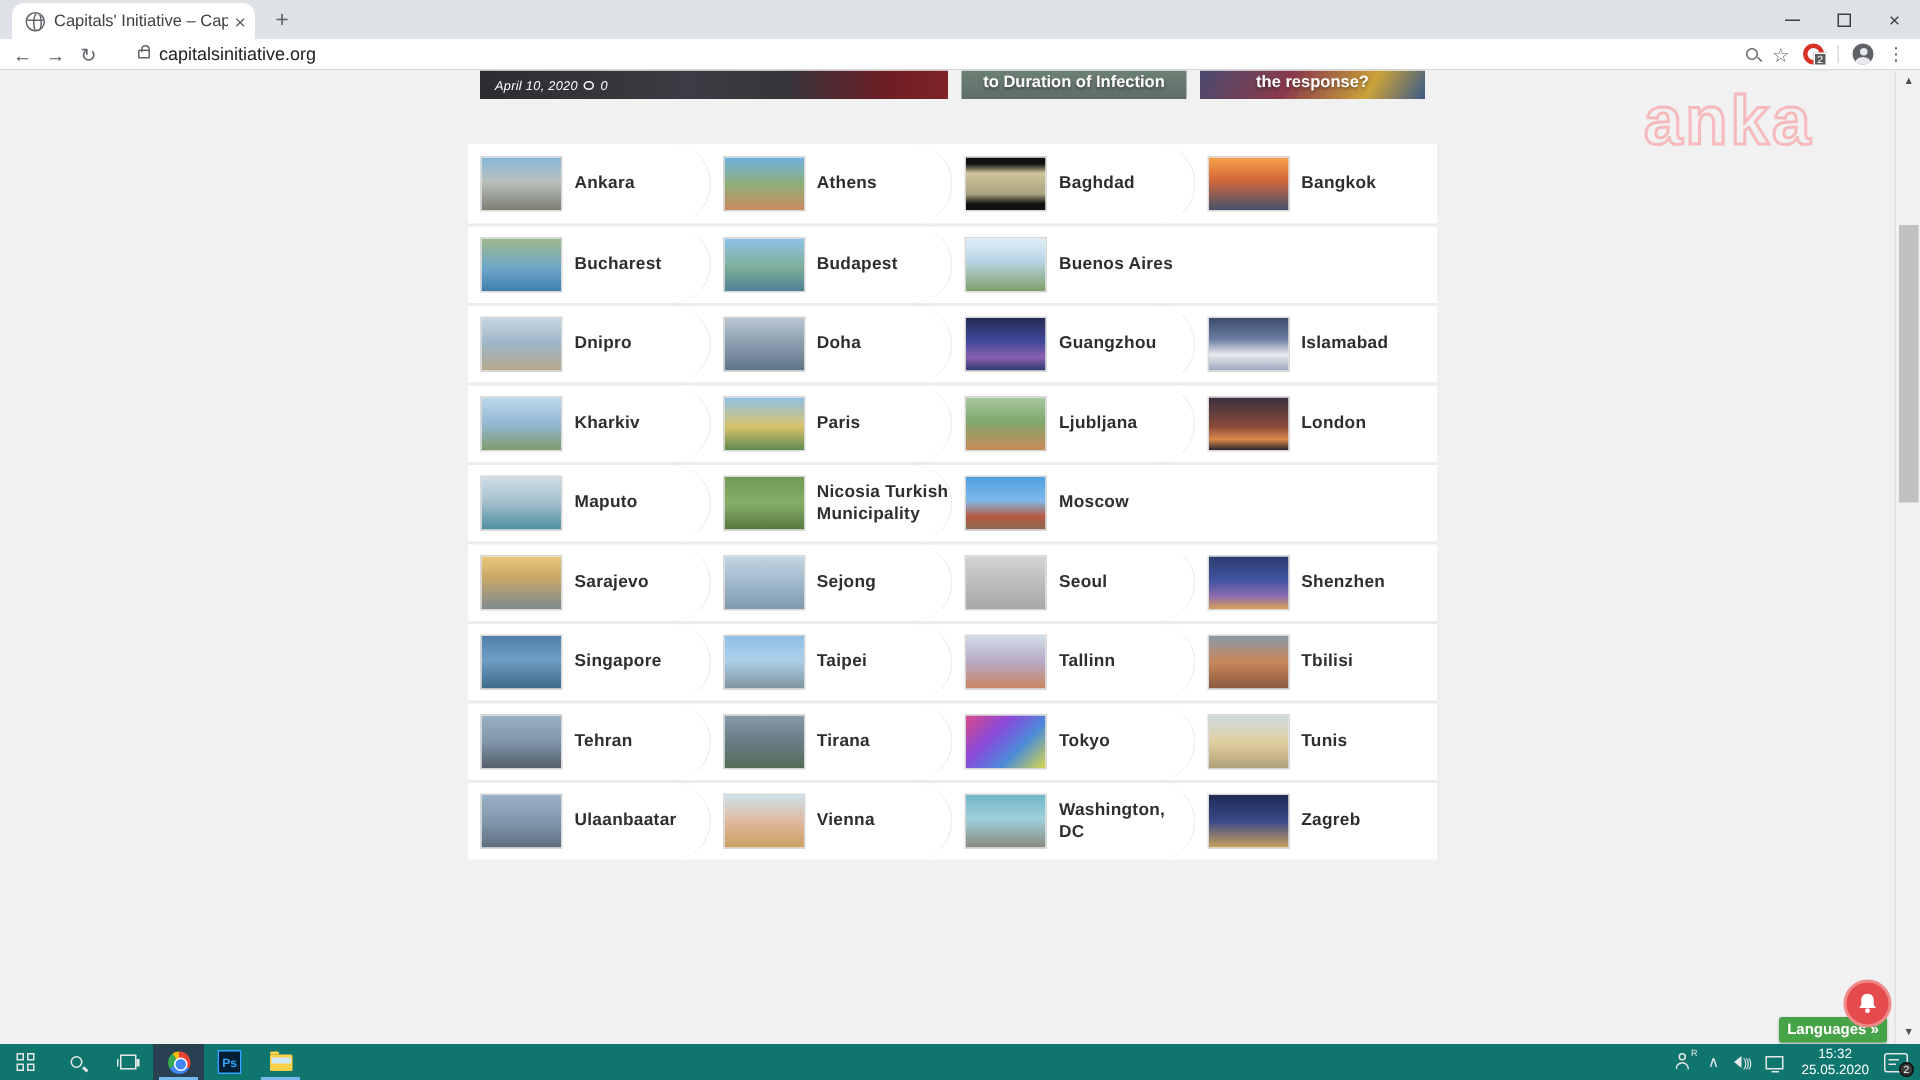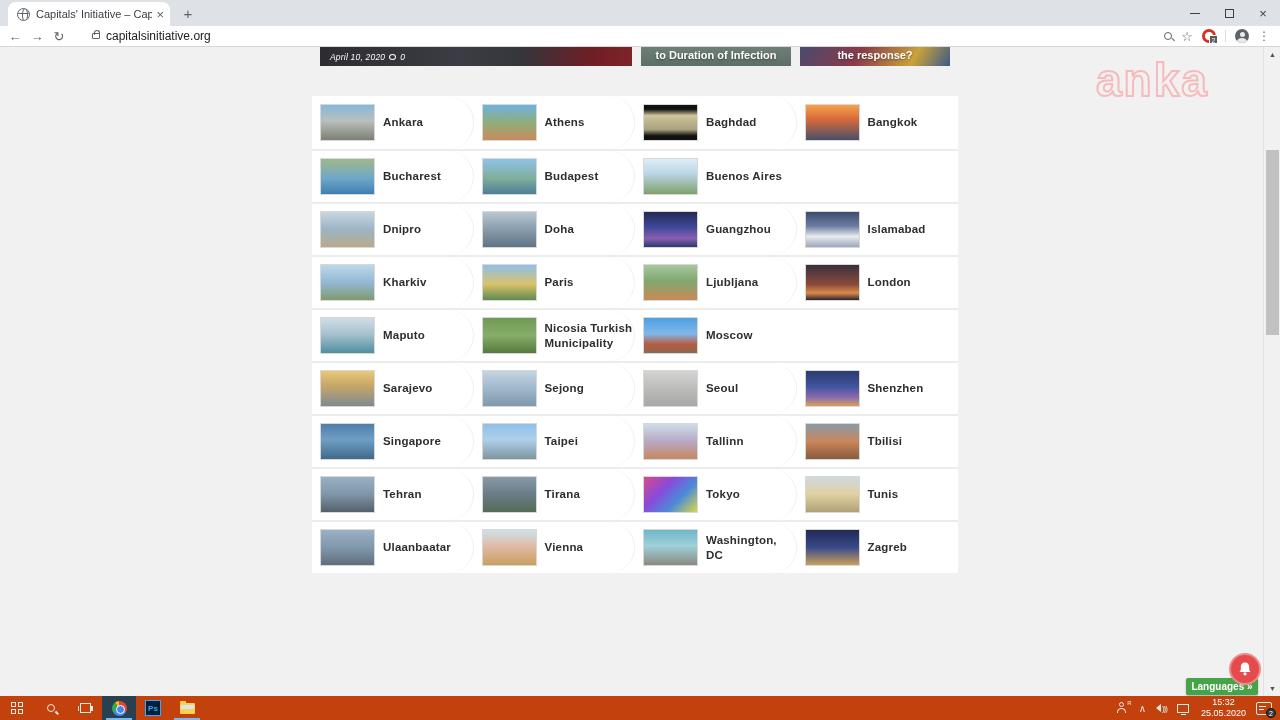--- a/index.html
+++ b/index.html
@@ -85,21 +85,21 @@
     justify-content:center; cursor:pointer; }
 
   
   #scrollbar { left:1263px; top:0; width:17px; height:649px; background:#f1f1f1;
     border-left:1px solid #e2e2e2; }
   .sb-arrow { width:17px; height:15px; color:#505050; font-size:7px; text-align:center; line-height:15px; }
   #sb-down { position:absolute; bottom:0; }
   #sb-thumb { position:absolute; left:2px; top:103px; width:13px; height:185px; background:#c1c1c1; }
 
   
-  #taskbar { left:0; top:696px; width:1280px; height:24px; background:#c2410c;
+  #taskbar { left:0; top:696px; width:1280px; height:24px; background:#0f766e;
     display:flex; align-items:center; }
   .tb-btn { width:34px; height:24px; display:flex; align-items:center; justify-content:center;
     position:relative; }
   .tb-active { background:#28404f; }
   .tb-active:after, .tb-open:after { content:""; position:absolute; left:4px; bottom:0;
     right:4px; height:2px; background:#76b9ed; }
   #win-logo { width:12px; height:12px; display:grid; grid-template-columns:5px 5px; gap:1.5px; }
   #win-logo span { background:none; border:1px solid #e8e8e8; width:5px; height:5px; }
   #search-ico { width:8px; height:8px; border:1.5px solid #e8e8e8; border-radius:50%; position:relative;}
   #search-ico:after { content:""; position:absolute; left:7px; top:7px; width:4px; height:1.5px;

